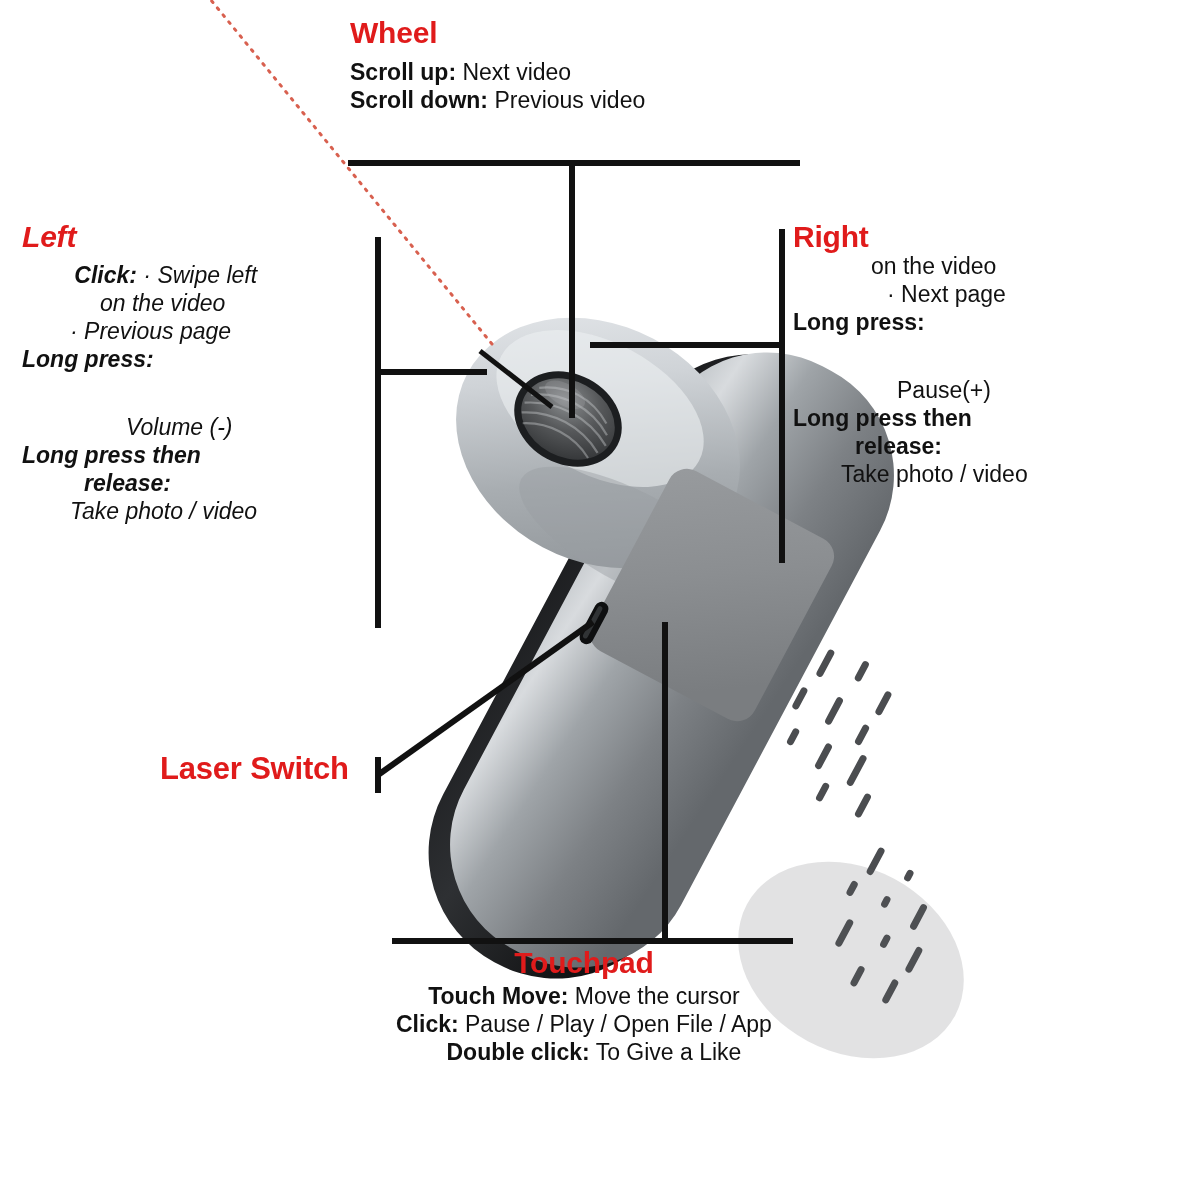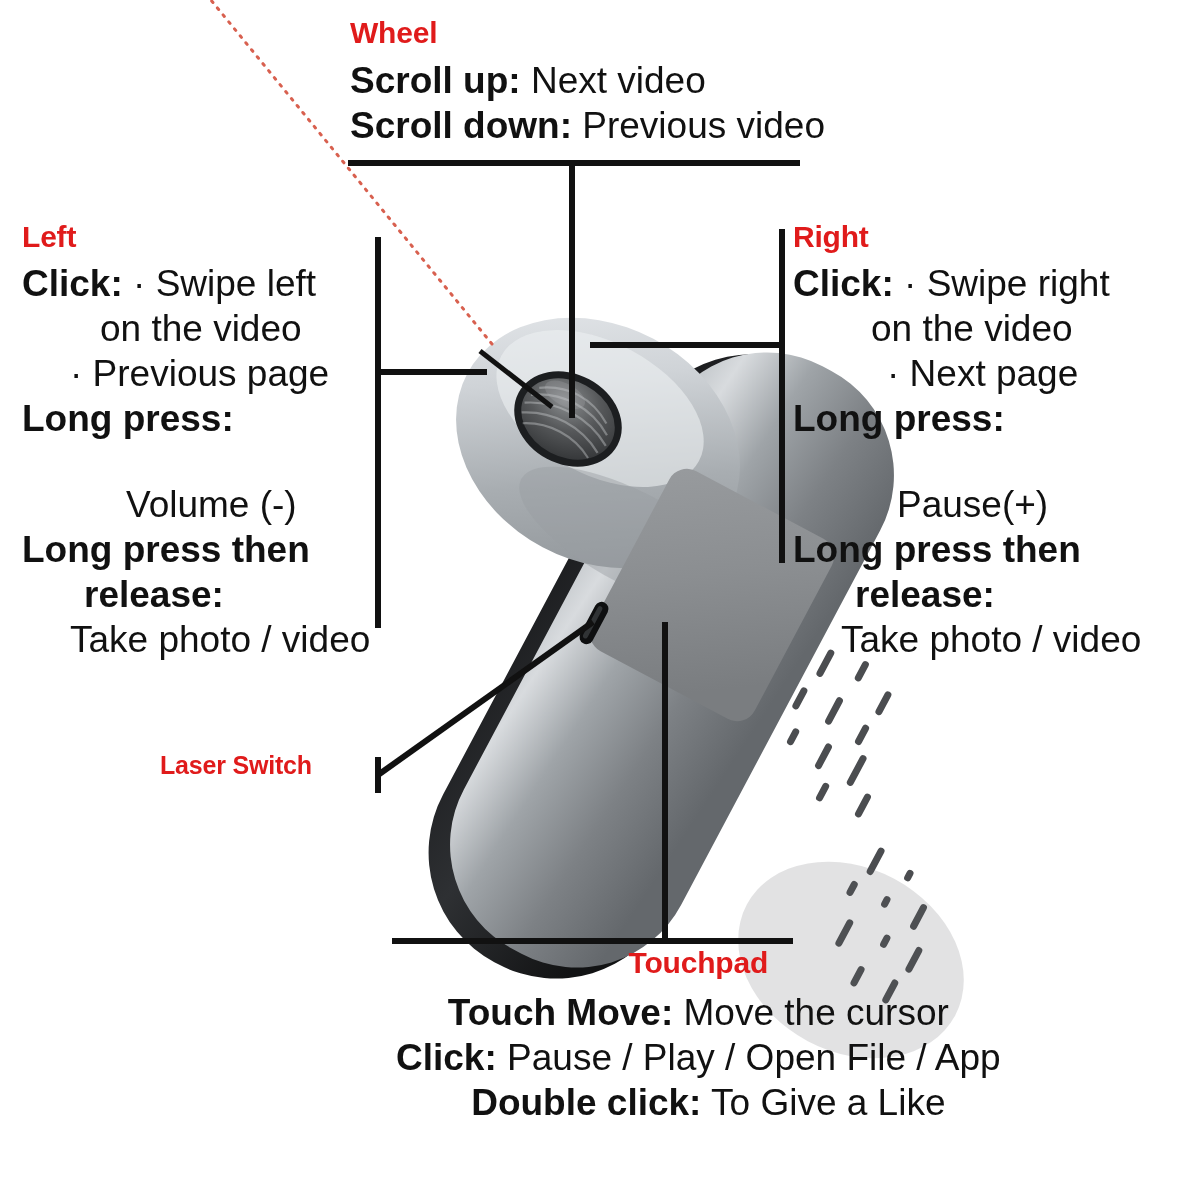--- a/index.html
+++ b/index.html
@@ -5,21 +5,21 @@
   html,body{margin:0;padding:0;background:#ffffff;}
   body{width:1200px;height:1200px;position:relative;overflow:hidden;
        font-family:"Liberation Sans","DejaVu Sans",sans-serif;color:#111;}
 
   .stage{position:absolute;left:0;top:0;width:1028px;height:1200px;}
 
   
   .callout{position:absolute;}
   .hdr{color:#e01b1b;font-weight:bold;font-size:30px;line-height:1.0;
        letter-spacing:-0.2px;white-space:nowrap;}
-  .line{font-size:37px;line-height:1.22;white-space:nowrap;color:#111;}
+  .line{font-size:23px;line-height:1.22;white-space:nowrap;color:#111;}
   .line b{font-weight:bold;}
   .ind1{padding-left:78px;}
   .ind2{padding-left:48px;}
   .ind3{padding-left:104px;margin-top:40px;}
   .ind4{padding-left:62px;}
   .ind5{padding-left:94px;}
   .ind6{padding-left:112px;}
 
   
   svg.leaders{position:absolute;left:0;top:0;width:1200px;height:1200px;
@@ -184,48 +184,47 @@
 
     <path d="M206,-6 L492,344" stroke="#d8604f" stroke-width="3" stroke-dasharray="2 7" stroke-linecap="round" fill="none"></path>
   </svg>
 
   <div class="callout" style="left:350px; top:18px;">
     <div class="hdr">Wheel</div>
     <div class="line" style="margin-top:10px;"><b>Scroll up:</b><span> Next video</span></div>
     <div class="line"><b>Scroll down:</b><span> Previous video</span></div>
   </div>
 
-  <div class="callout" style="left:22px; top:222px;">
+  <div class="callout" style="left:22px; top:222px;font-style:italic;">
     <div class="hdr">Left</div>
-    <div class="line" style="margin-top:9px;"><b>Click:</b><span> · Swipe left</span></div>
+    <div class="line" style="margin-top:9px;text-align:right;"><b>Click:</b><span> · Swipe left</span></div>
     <div class="line ind1"><span>on the video</span></div>
     <div class="line ind2"><span>· Previous page</span></div>
     <div class="line"><b>Long press:</b></div>
     <div class="line ind3"><span>Volume (-)</span></div>
     <div class="line"><b>Long press then</b></div>
     <div class="line ind4"><b>release:</b></div>
     <div class="line ind2"><span>Take photo / video</span></div>
   </div>
 
   <div class="callout" style="left:793px; top:222px;">
     <div class="hdr">Right</div>
-    <div class="line" style="margin-top:9px;"><b>Click:</b><span> · Swipe right</span></div>
     <div class="line ind1"><span>on the video</span></div>
     <div class="line ind5"><span>· Next page</span></div>
     <div class="line"><b>Long press:</b></div>
     <div class="line ind3"><span>Pause(+)</span></div>
     <div class="line"><b>Long press then</b></div>
     <div class="line ind4"><b>release:</b></div>
     <div class="line ind2"><span>Take photo / video</span></div>
   </div>
 
   <div class="callout" style="left:160px; top:753px;">
-    <div class="hdr" style="font-size:25px;">Laser Switch</div>
+    <div class="hdr" style="font-size:31px;">Laser Switch</div>
   </div>
 
   <div class="callout" style="left:396px; top:948px;text-align:center;">
     <div class="hdr">Touchpad</div>
-    <div class="line" style="margin-top:12px;"><b>Touch Move:</b><span> Move the cursor</span></div>
+    <div class="line" style="margin-top:4px;"><b>Touch Move:</b><span> Move the cursor</span></div>
     <div class="line ind6" style="padding-left:0;"><b>Click:</b><span> Pause / Play / Open File / App</span></div>
     <div class="line" style="margin-left:20px;"><b>Double click:</b><span> To Give a Like</span></div>
   </div>
 
 </div>
 
 </body></html>

